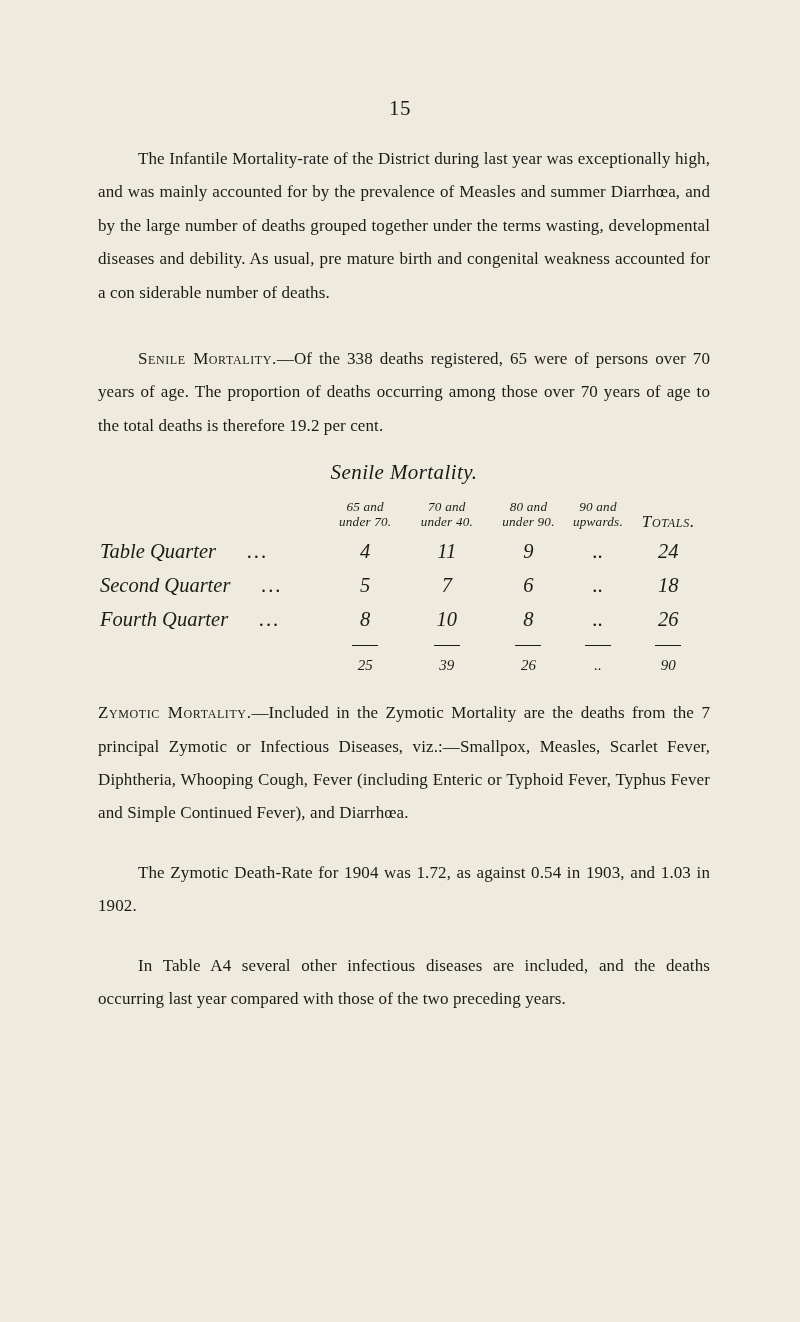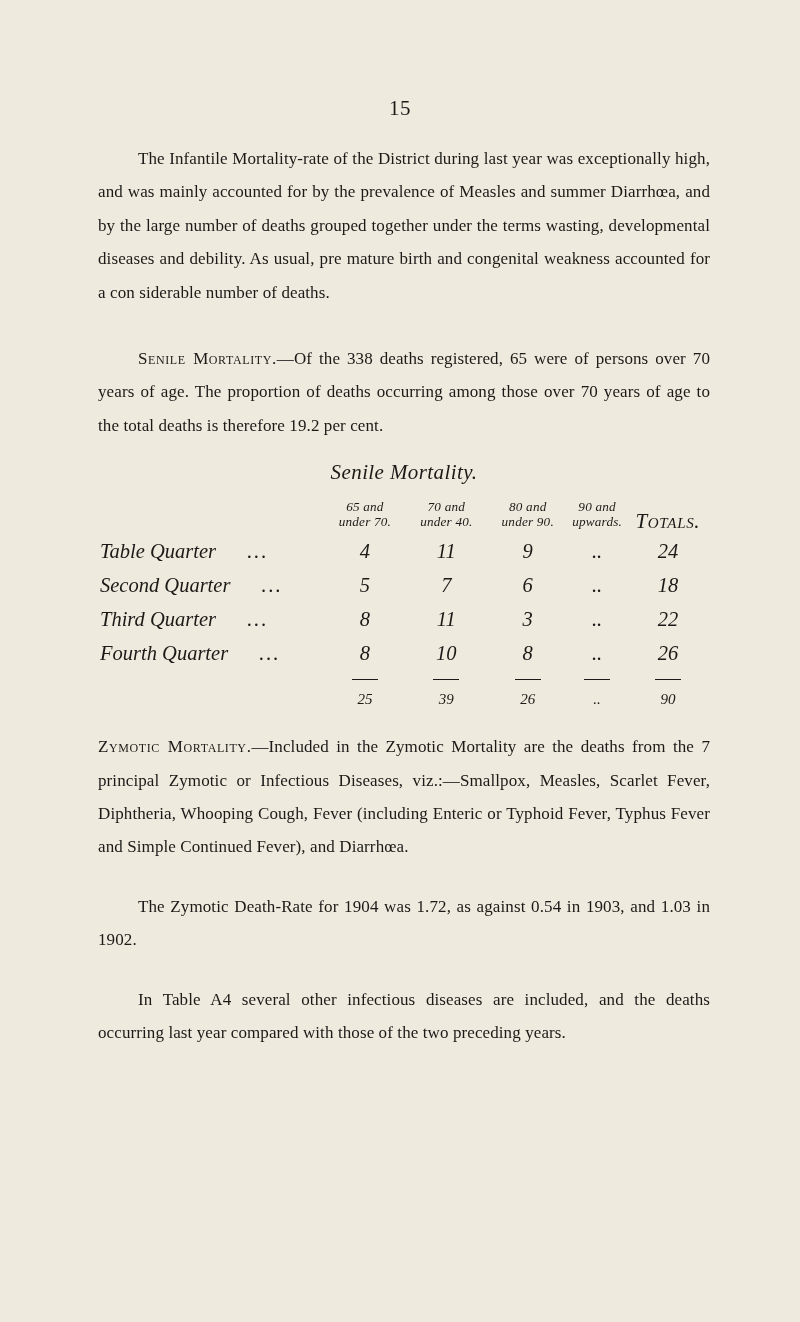--- a/index.html
+++ b/index.html
@@ -74,21 +74,21 @@
     font-weight: normal;
     font-size: 13.2px;
     line-height: 15px;
     text-align: center;
     vertical-align: bottom;
     padding: 0 0 6px 0;
     letter-spacing: 0.2px;
   }
   table.senile th.totals-head {
     font-variant: small-caps;
-    font-size: 21px;
+    font-size: 17px;
     letter-spacing: 0.7px;
   }
   table.senile th.label-head {
     width: 230px;
   }
   table.senile td {
     padding: 5px 0 6px 0;
     text-align: center;
     font-size: 20.5px;
   }
@@ -177,31 +177,20 @@
             <span style="padding-left:26px;letter-spacing:2px;">...</span>
           </td>
           <td class="col-a">5</td>
           <td class="col-b">7</td>
           <td class="col-c">6</td>
           <td class="col-d">..</td>
           <td class="col-e">18</td>
         </tr>
         <tr>
           <td class="rowlabel">
-            <span>Third Quarter</span>
-            <span style="padding-left:26px;letter-spacing:2px;">...</span>
-          </td>
-          <td class="col-a">8</td>
-          <td class="col-b">11</td>
-          <td class="col-c">3</td>
-          <td class="col-d">..</td>
-          <td class="col-e">22</td>
-        </tr>
-        <tr>
-          <td class="rowlabel">
             <span>Fourth Quarter</span>
             <span style="padding-left:26px;letter-spacing:2px;">...</span>
           </td>
           <td class="col-a">8</td>
           <td class="col-b">10</td>
           <td class="col-c">8</td>
           <td class="col-d">..</td>
           <td class="col-e">26</td>
         </tr>
         <tr class="rule">

